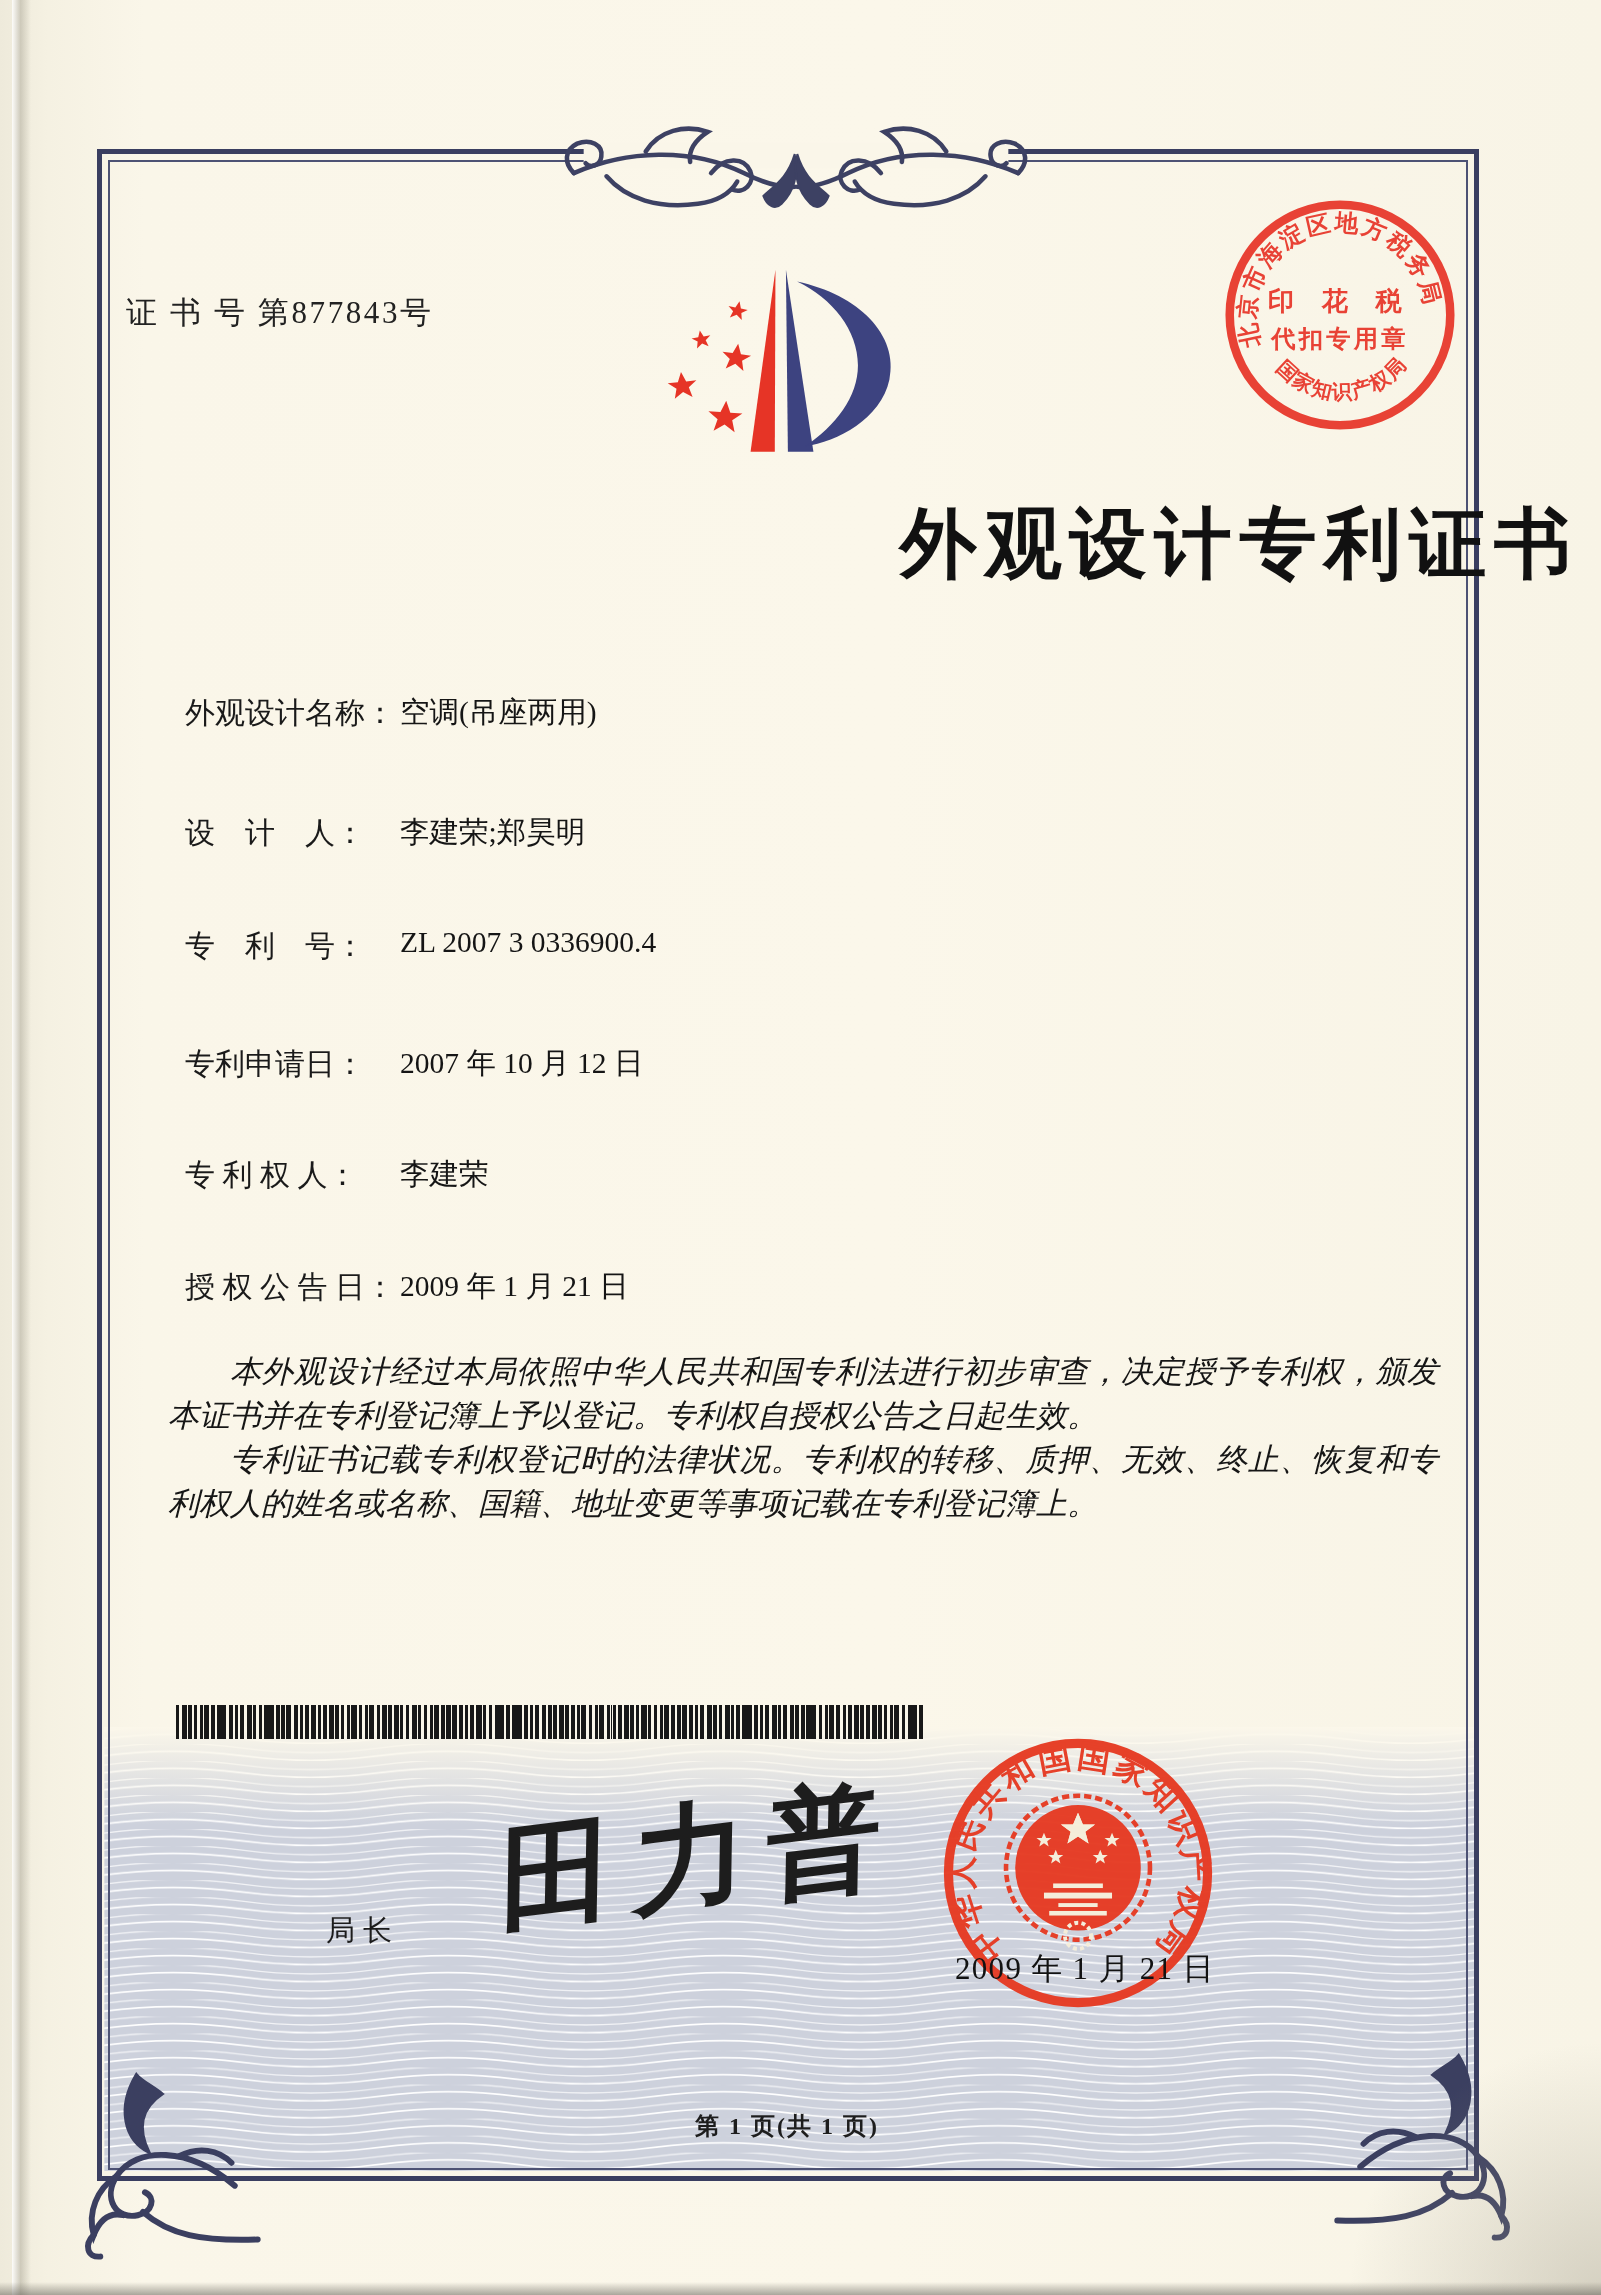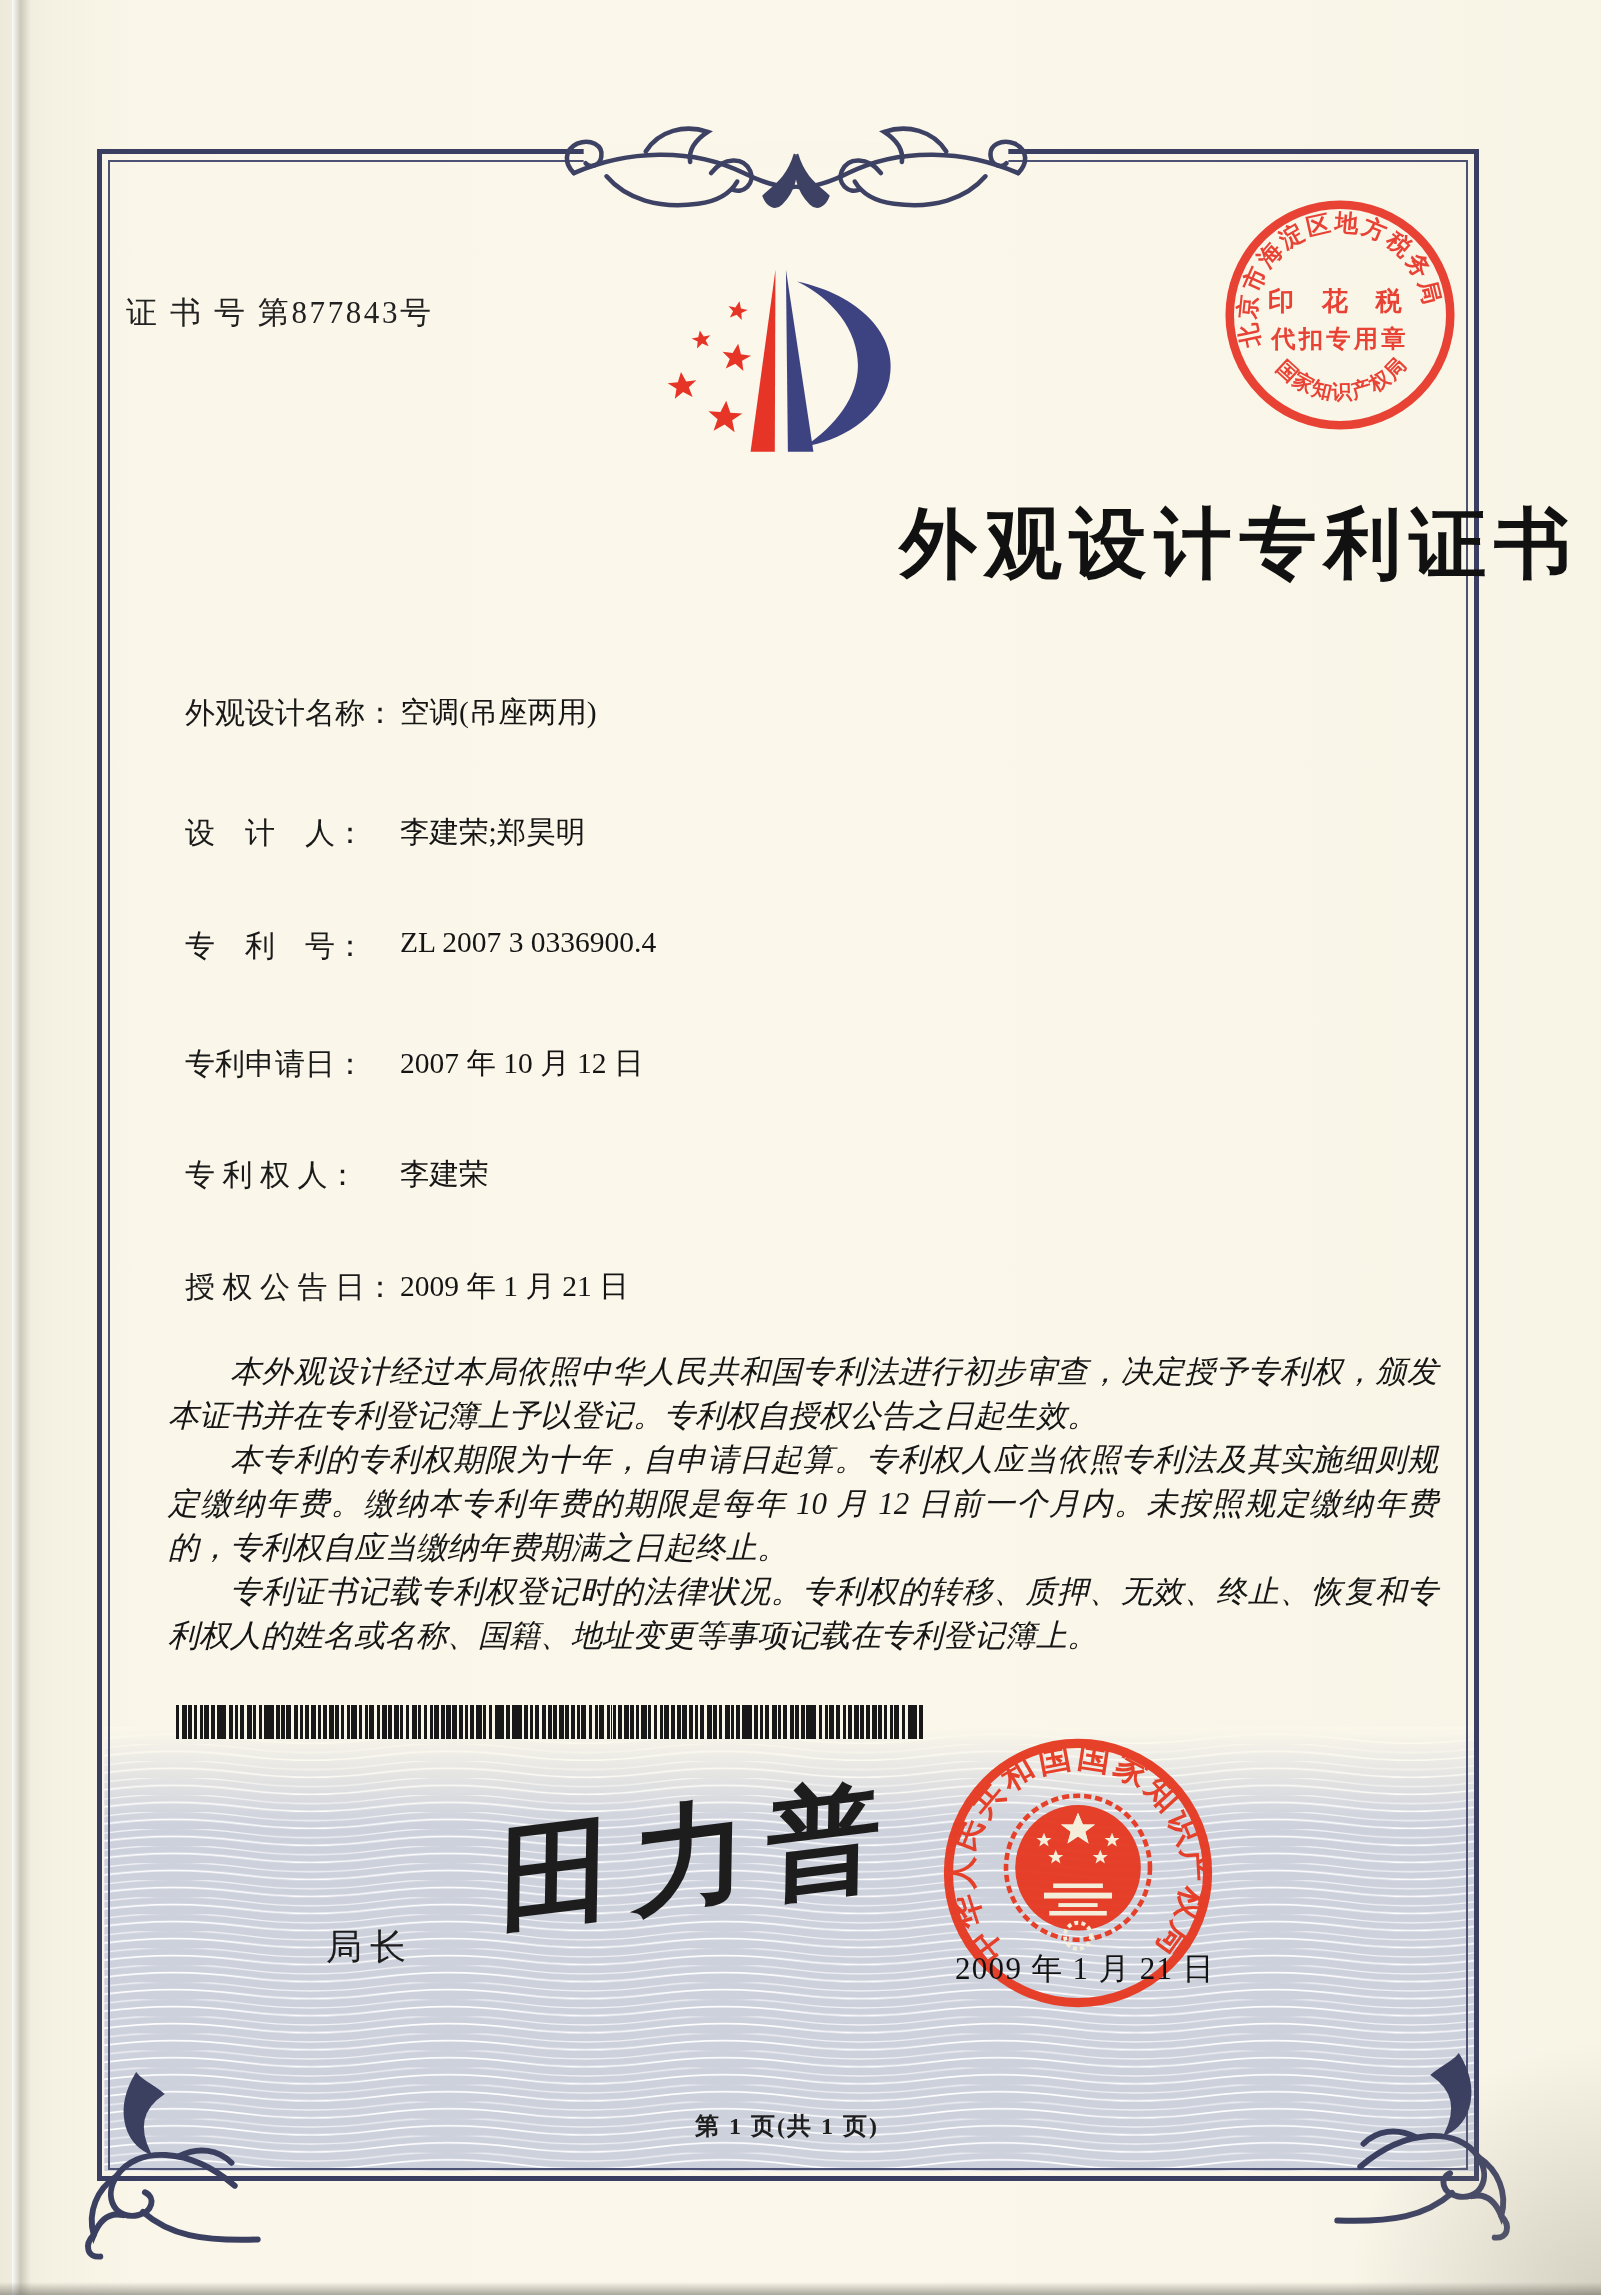--- a/index.html
+++ b/index.html
@@ -39,21 +39,21 @@
   .body-text{position:absolute;left:168px;top:1350px;width:1270px;font-size:31px;
     line-height:44px;text-align:justify;color:#161616;font-style:italic;}
   .body-text p{margin:0;text-indent:2em;}
 
   .barcode{position:absolute;left:176px;top:1705px;width:748px;height:34px;
     background-image:
       repeating-linear-gradient(90deg,#181818 0 3.3px,rgba(0,0,0,0) 3.3px 5.9px),
       repeating-linear-gradient(90deg,#181818 0 2px,rgba(0,0,0,0) 2px 9.2px),
       repeating-linear-gradient(90deg,#181818 0 1.3px,rgba(0,0,0,0) 1.3px 15px);}
 
-  .sig-label{position:absolute;left:326px;top:1911px;font-size:36px;letter-spacing:7.9px;color:#1c1c1c;margin-top:12px;}
+  .sig-label{position:absolute;left:326px;top:1911px;font-size:29px;letter-spacing:7.9px;color:#1c1c1c;}
   .sig-name{position:absolute;left:498px;top:1780px;font-size:115px;font-weight:bold;
     letter-spacing:19.7px;color:#1d1d1d;transform:rotate(-7deg) skewX(-8deg);
     font-family:"Liberation Serif","DejaVu Serif",serif;}
 
   .seal{position:absolute;left:936px;top:1731px;opacity:.96;}
   .seal-date{position:absolute;left:955px;top:1948px;font-size:31px;letter-spacing:1.3px;color:#121212;}
 
   .footer-page{position:absolute;left:623px;top:2110px;width:328px;text-align:center;
     font-size:24px;letter-spacing:2px;color:#1d1d1d;font-weight:bold;}
 
@@ -166,21 +166,20 @@
     <span class="field-label">专 利 权 人：</span>
     <span class="field-value">李建荣</span>
   </div>
   <div class="field-row" style="top:1267px;">
     <span class="field-label">授 权 公 告 日：</span>
     <span class="field-value">2009 年 1 月 21 日</span>
   </div>
 
   <div class="body-text">
     <p>本外观设计经过本局依照中华人民共和国专利法进行初步审查，决定授予专利权，颁发本证书并在专利登记簿上予以登记。专利权自授权公告之日起生效。</p>
-    <p>本专利的专利权期限为十年，自申请日起算。专利权人应当依照专利法及其实施细则规定缴纳年费。缴纳本专利年费的期限是每年 10 月 12 日前一个月内。未按照规定缴纳年费的，专利权自应当缴纳年费期满之日起终止。</p>
     <p>专利证书记载专利权登记时的法律状况。专利权的转移、质押、无效、终止、恢复和专利权人的姓名或名称、国籍、地址变更等事项记载在专利登记簿上。</p>
   </div>
 
   <div class="barcode"></div>
 
   <div class="sig-label">局长</div>
   <div class="sig-name">田力普</div>
 
   <svg class="seal" width="284" height="284" viewBox="0 0 434 434">
     <g transform="translate(217,217)">

